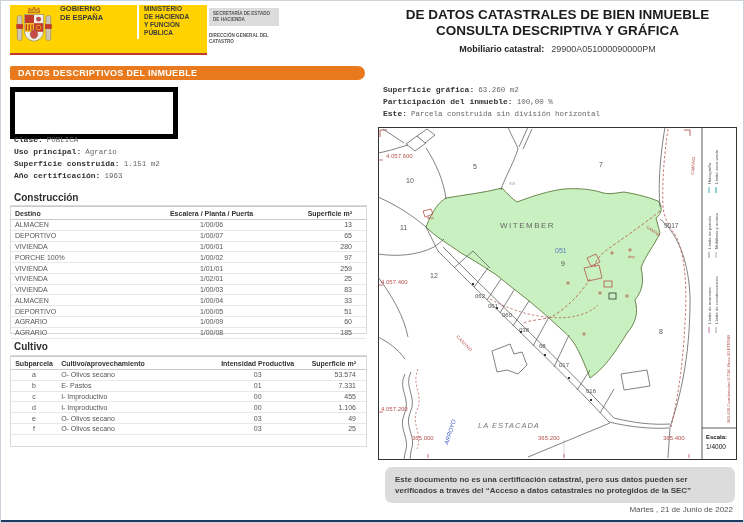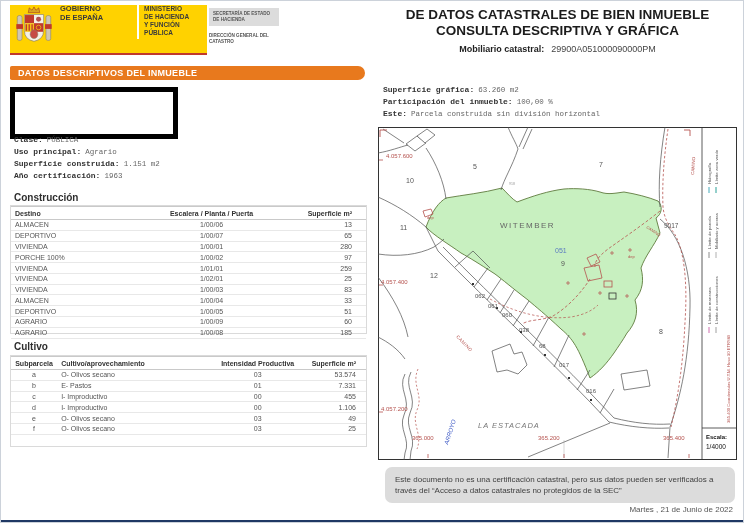--- a/index.html
+++ b/index.html
@@ -37,21 +37,21 @@
   td{font-size:7px;color:#555;padding:1.4px 4px;border-bottom:1px solid #e8e8e8;}
   #tConstruccion th:nth-child(1),#tConstruccion td:nth-child(1){width:38%;text-align:left;}
   #tConstruccion th:nth-child(2),#tConstruccion td:nth-child(2){width:37%;text-align:center;}
   #tConstruccion th:nth-child(3),#tConstruccion td:nth-child(3){width:25%;text-align:right;padding-right:14px;}
   #tCultivo th:nth-child(1),#tCultivo td:nth-child(1){width:13%;text-align:center;}
   #tCultivo th:nth-child(2),#tCultivo td:nth-child(2){width:44%;text-align:left;}
   #tCultivo th:nth-child(3),#tCultivo td:nth-child(3){width:25%;text-align:center;}
   #tCultivo th:nth-child(4),#tCultivo td:nth-child(4){width:18%;text-align:right;padding-right:10px;}
   
   .disclaimer{left:385px;top:467px;width:330px;background:#dcdcdc;border-radius:7px;
-              color:#3f3f3f;font-size:8px;line-height:11px;padding:7px 10px;}
+              color:#3f3f3f;font-size:8px;line-height:11px;padding:7px 10px;font-weight:bold;}
   .dateline{left:378px;top:505px;width:355px;text-align:right;font-size:8px;color:#555;}
   svg text{font-family:"Liberation Sans",sans-serif;}
 </style>
 </head>
 <body>
 
 <div class="page">
 
   <div class="abs logo-yellow">
     <svg class="crest" viewBox="0 0 40 46">

